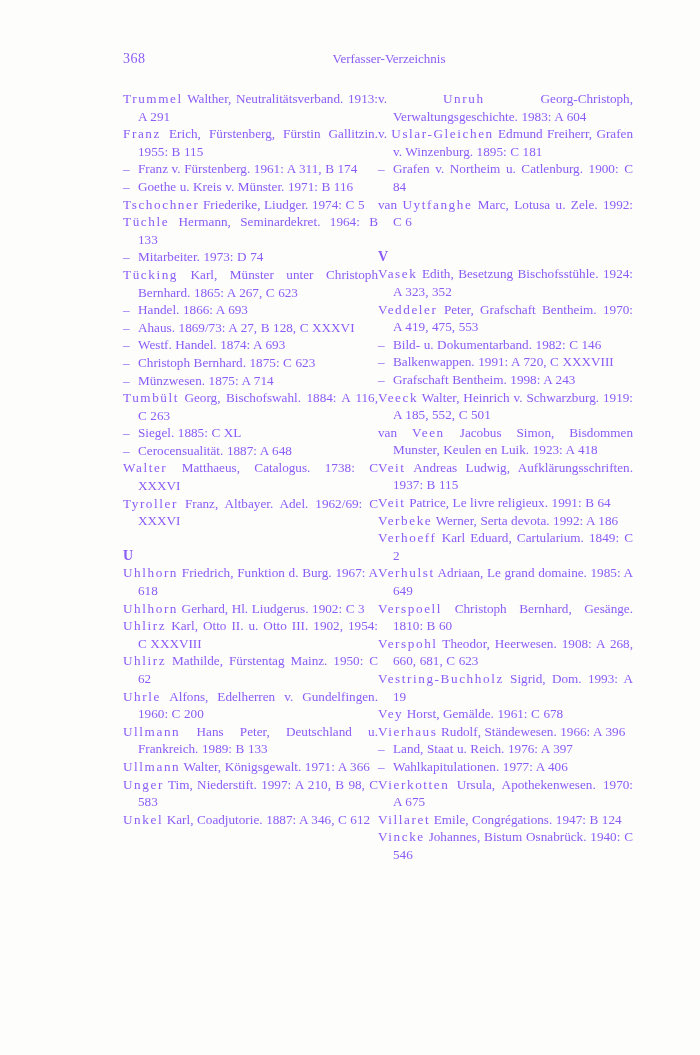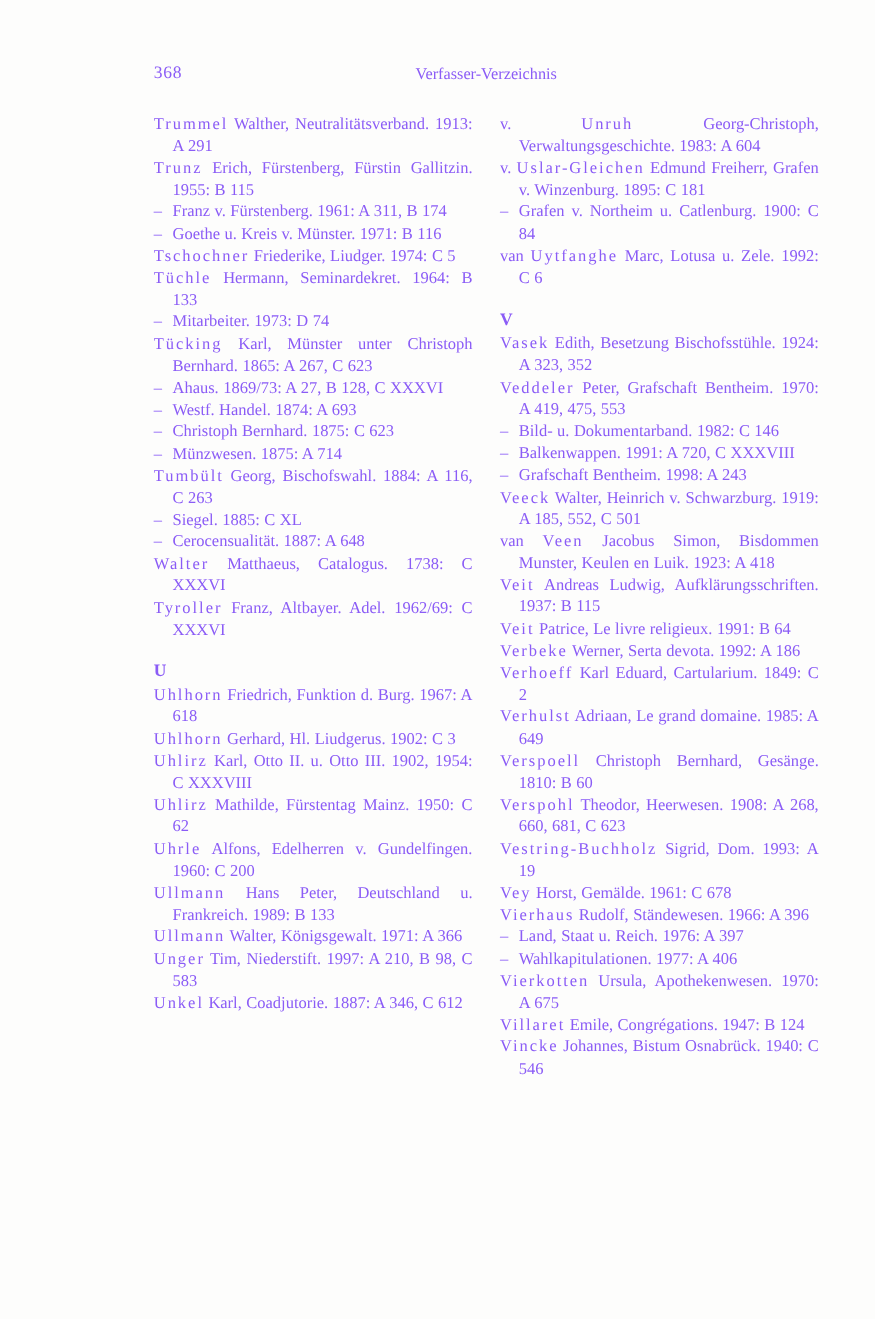--- a/index.html
+++ b/index.html
@@ -30,21 +30,20 @@
     left: 0;
     top: 0;
     letter-spacing: 0.04em;
   }
   .running-title {
     text-align: center;
     font-size: 13px;
   }
   .columns {
     display: flex;
-    gap: 22px;
   }
   .col {
     width: 255px;
     box-sizing: border-box;
   }
   .entry {
     margin: 0;
     font-size: 13.2px;
     line-height: 17.6px;
     text-align: justify;
@@ -71,27 +70,28 @@
 <body>
 
 <div class="page">
   <div class="page-header">
     <span class="page-number">368</span>
     <div class="running-title">Verfasser-Verzeichnis</div>
   </div>
   <div class="columns">
     <div class="col" id="col-left">
         <p class="entry"><span class="surname">Trummel</span> <span>Walther, Neutralitätsverband. 1913: A 291</span></p>
-        <p class="entry"><span class="surname">Trunz</span> <span>Erich, Fürstenberg, Fürstin Gallitzin. 1955: B 115</span></p>
+        <p class="entry"><span class="surname">Franz</span> <span>Erich, Fürstenberg, Fürstin Gallitzin. 1955: B 115</span></p>
         <p class="entry dash"><span class="dashmark">–</span><span>Franz v. Fürstenberg. 1961: A 311, B 174</span></p>
         <p class="entry dash"><span class="dashmark">–</span><span>Goethe u. Kreis v. Münster. 1971: B 116</span></p>
         <p class="entry"><span class="surname">Tschochner</span> <span>Friederike, Liudger. 1974: C 5</span></p>
         <p class="entry"><span class="surname">Tüchle</span> <span>Hermann, Seminardekret. 1964: B 133</span></p>
         <p class="entry dash"><span class="dashmark">–</span><span>Mitarbeiter. 1973: D 74</span></p>
         <p class="entry"><span class="surname">Tücking</span> <span>Karl, Münster unter Christoph Bernhard. 1865: A 267, C 623</span></p>
+        <p class="entry dash"><span class="dashmark">–</span><span>Handel. 1866: A 693</span></p>
         <p class="entry dash"><span class="dashmark">–</span><span>Ahaus. 1869/73: A 27, B 128, C XXXVI</span></p>
         <p class="entry dash"><span class="dashmark">–</span><span>Westf. Handel. 1874: A 693</span></p>
         <p class="entry dash"><span class="dashmark">–</span><span>Christoph Bernhard. 1875: C 623</span></p>
         <p class="entry dash"><span class="dashmark">–</span><span>Münzwesen. 1875: A 714</span></p>
         <p class="entry"><span class="surname">Tumbült</span> <span>Georg, Bischofswahl. 1884: A 116, C 263</span></p>
         <p class="entry dash"><span class="dashmark">–</span><span>Siegel. 1885: C XL</span></p>
         <p class="entry dash"><span class="dashmark">–</span><span>Cerocensualität. 1887: A 648</span></p>
         <p class="entry"><span class="surname">Walter</span> <span>Matthaeus, Catalogus. 1738: C XXXVI</span></p>
         <p class="entry"><span class="surname">Tyroller</span> <span>Franz, Altbayer. Adel. 1962/69: C XXXVI</span></p>
         <p class="letter">U</p>

